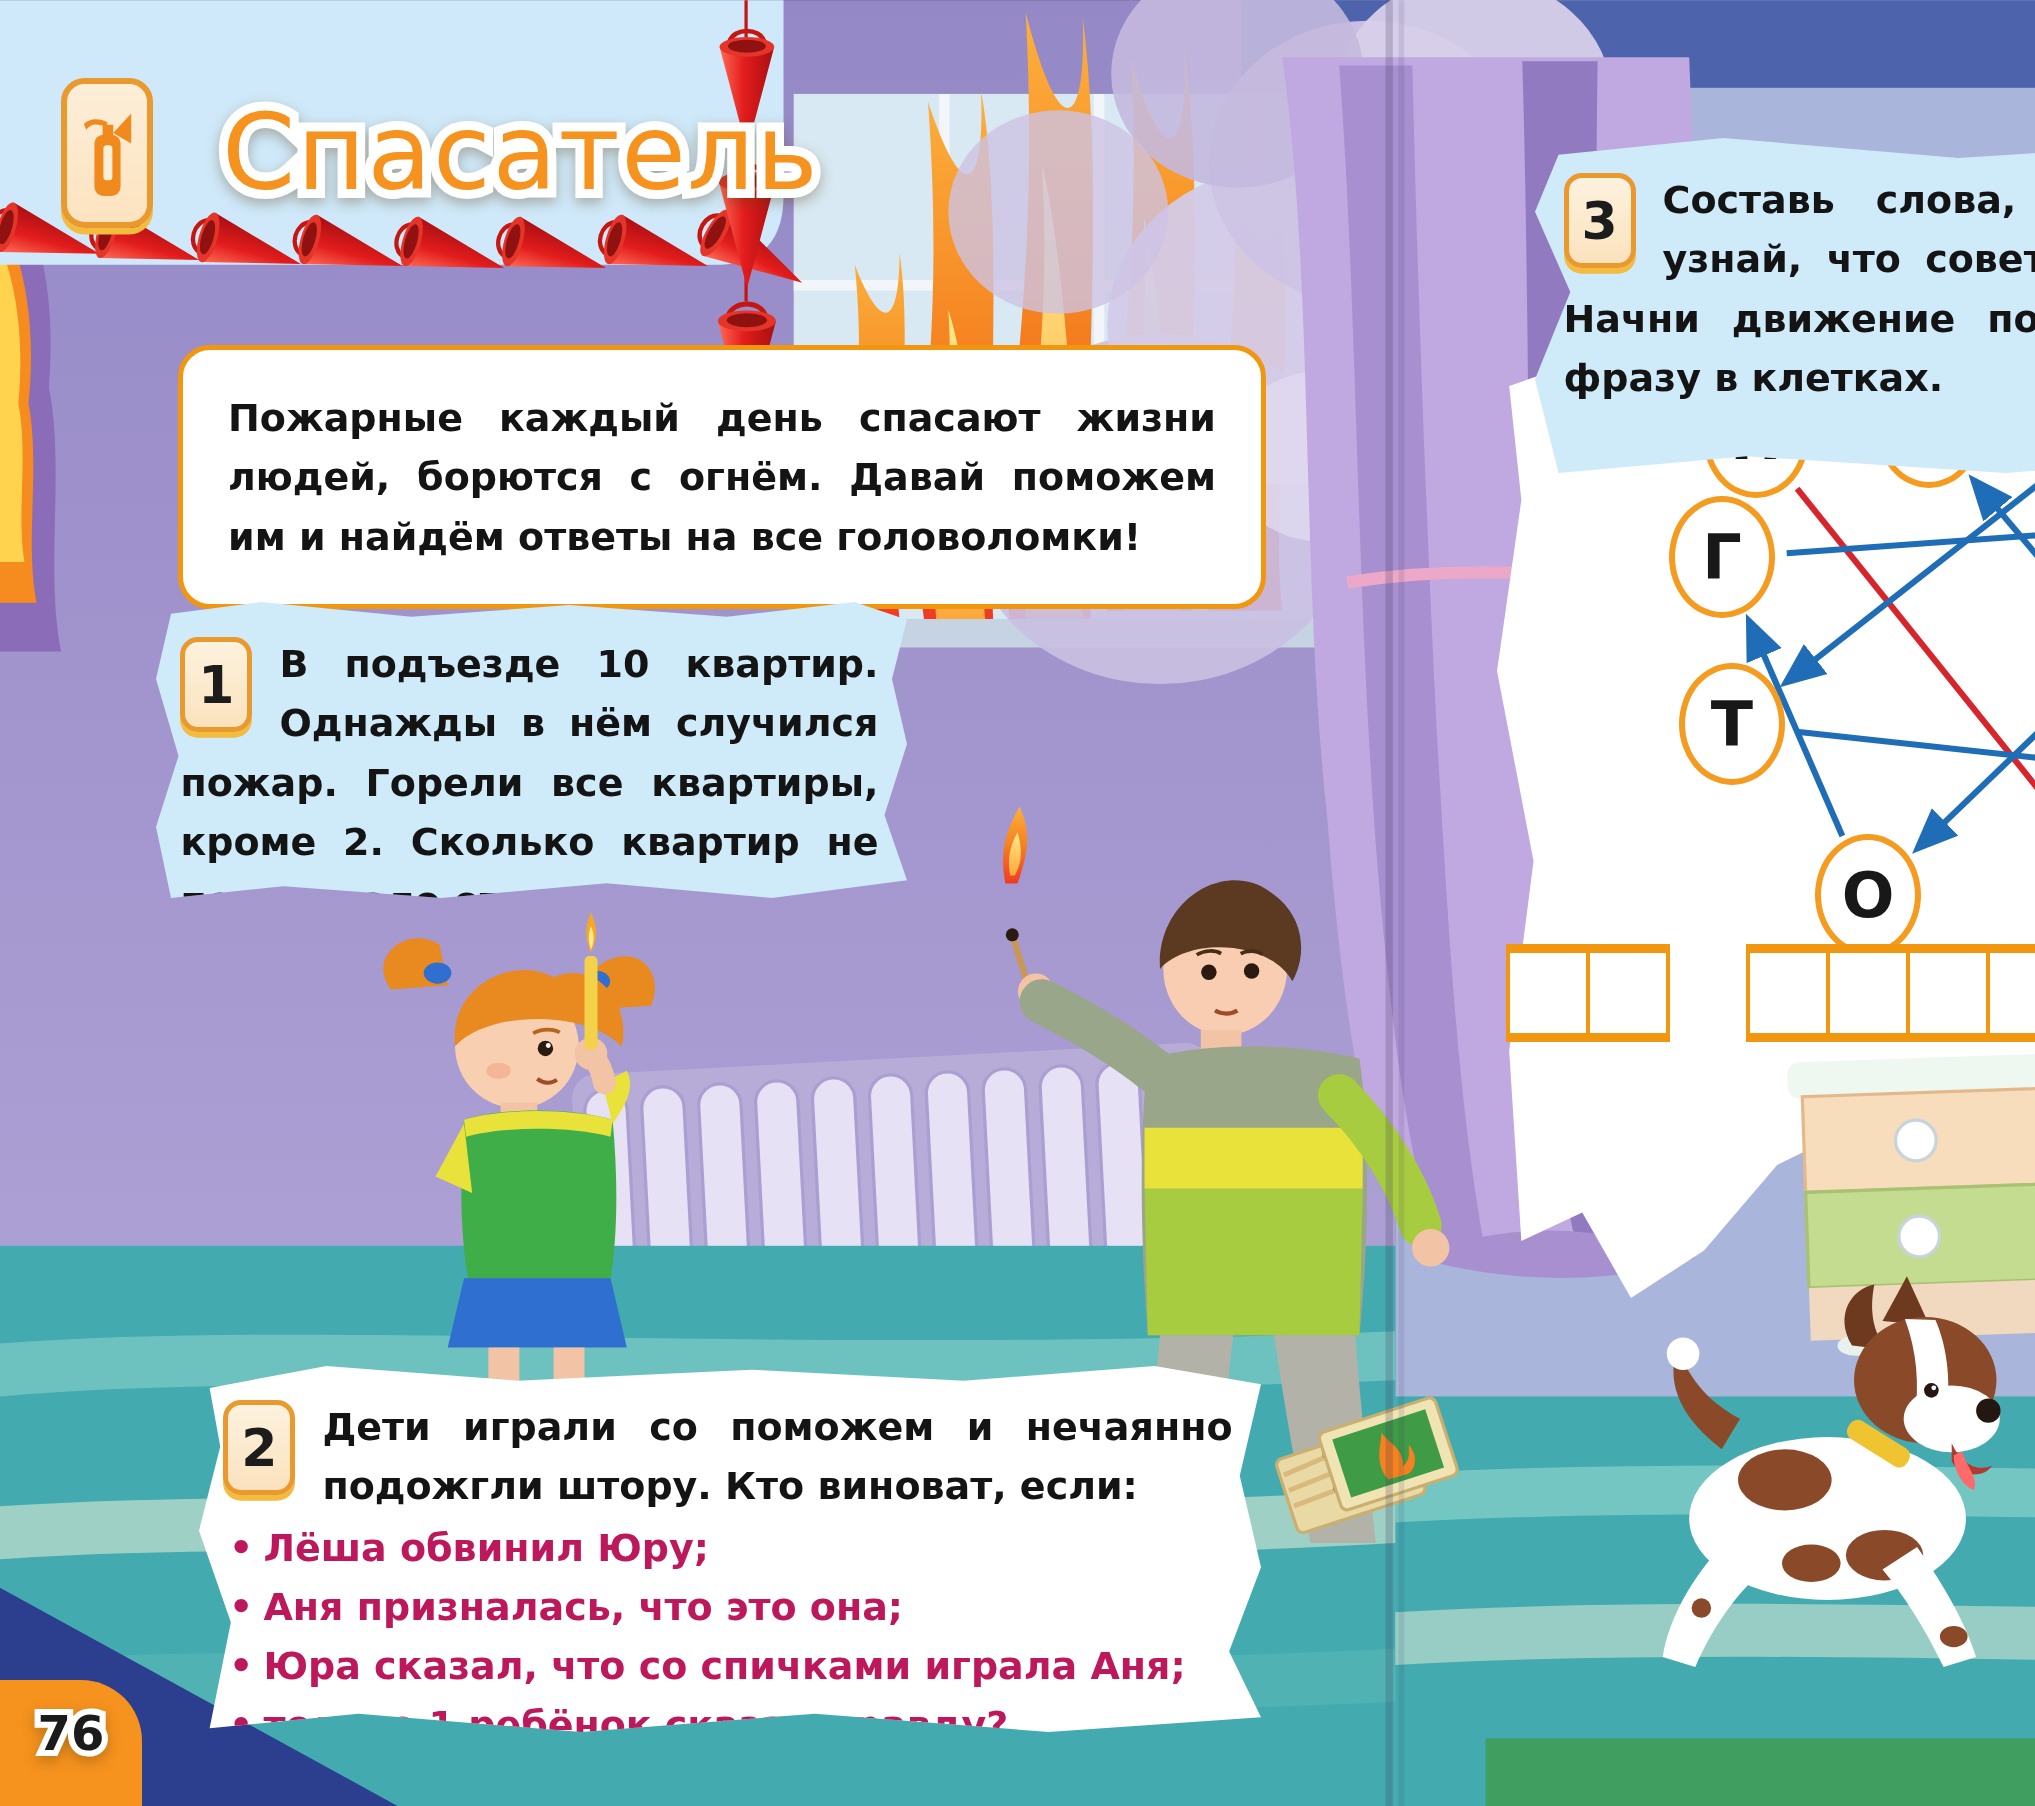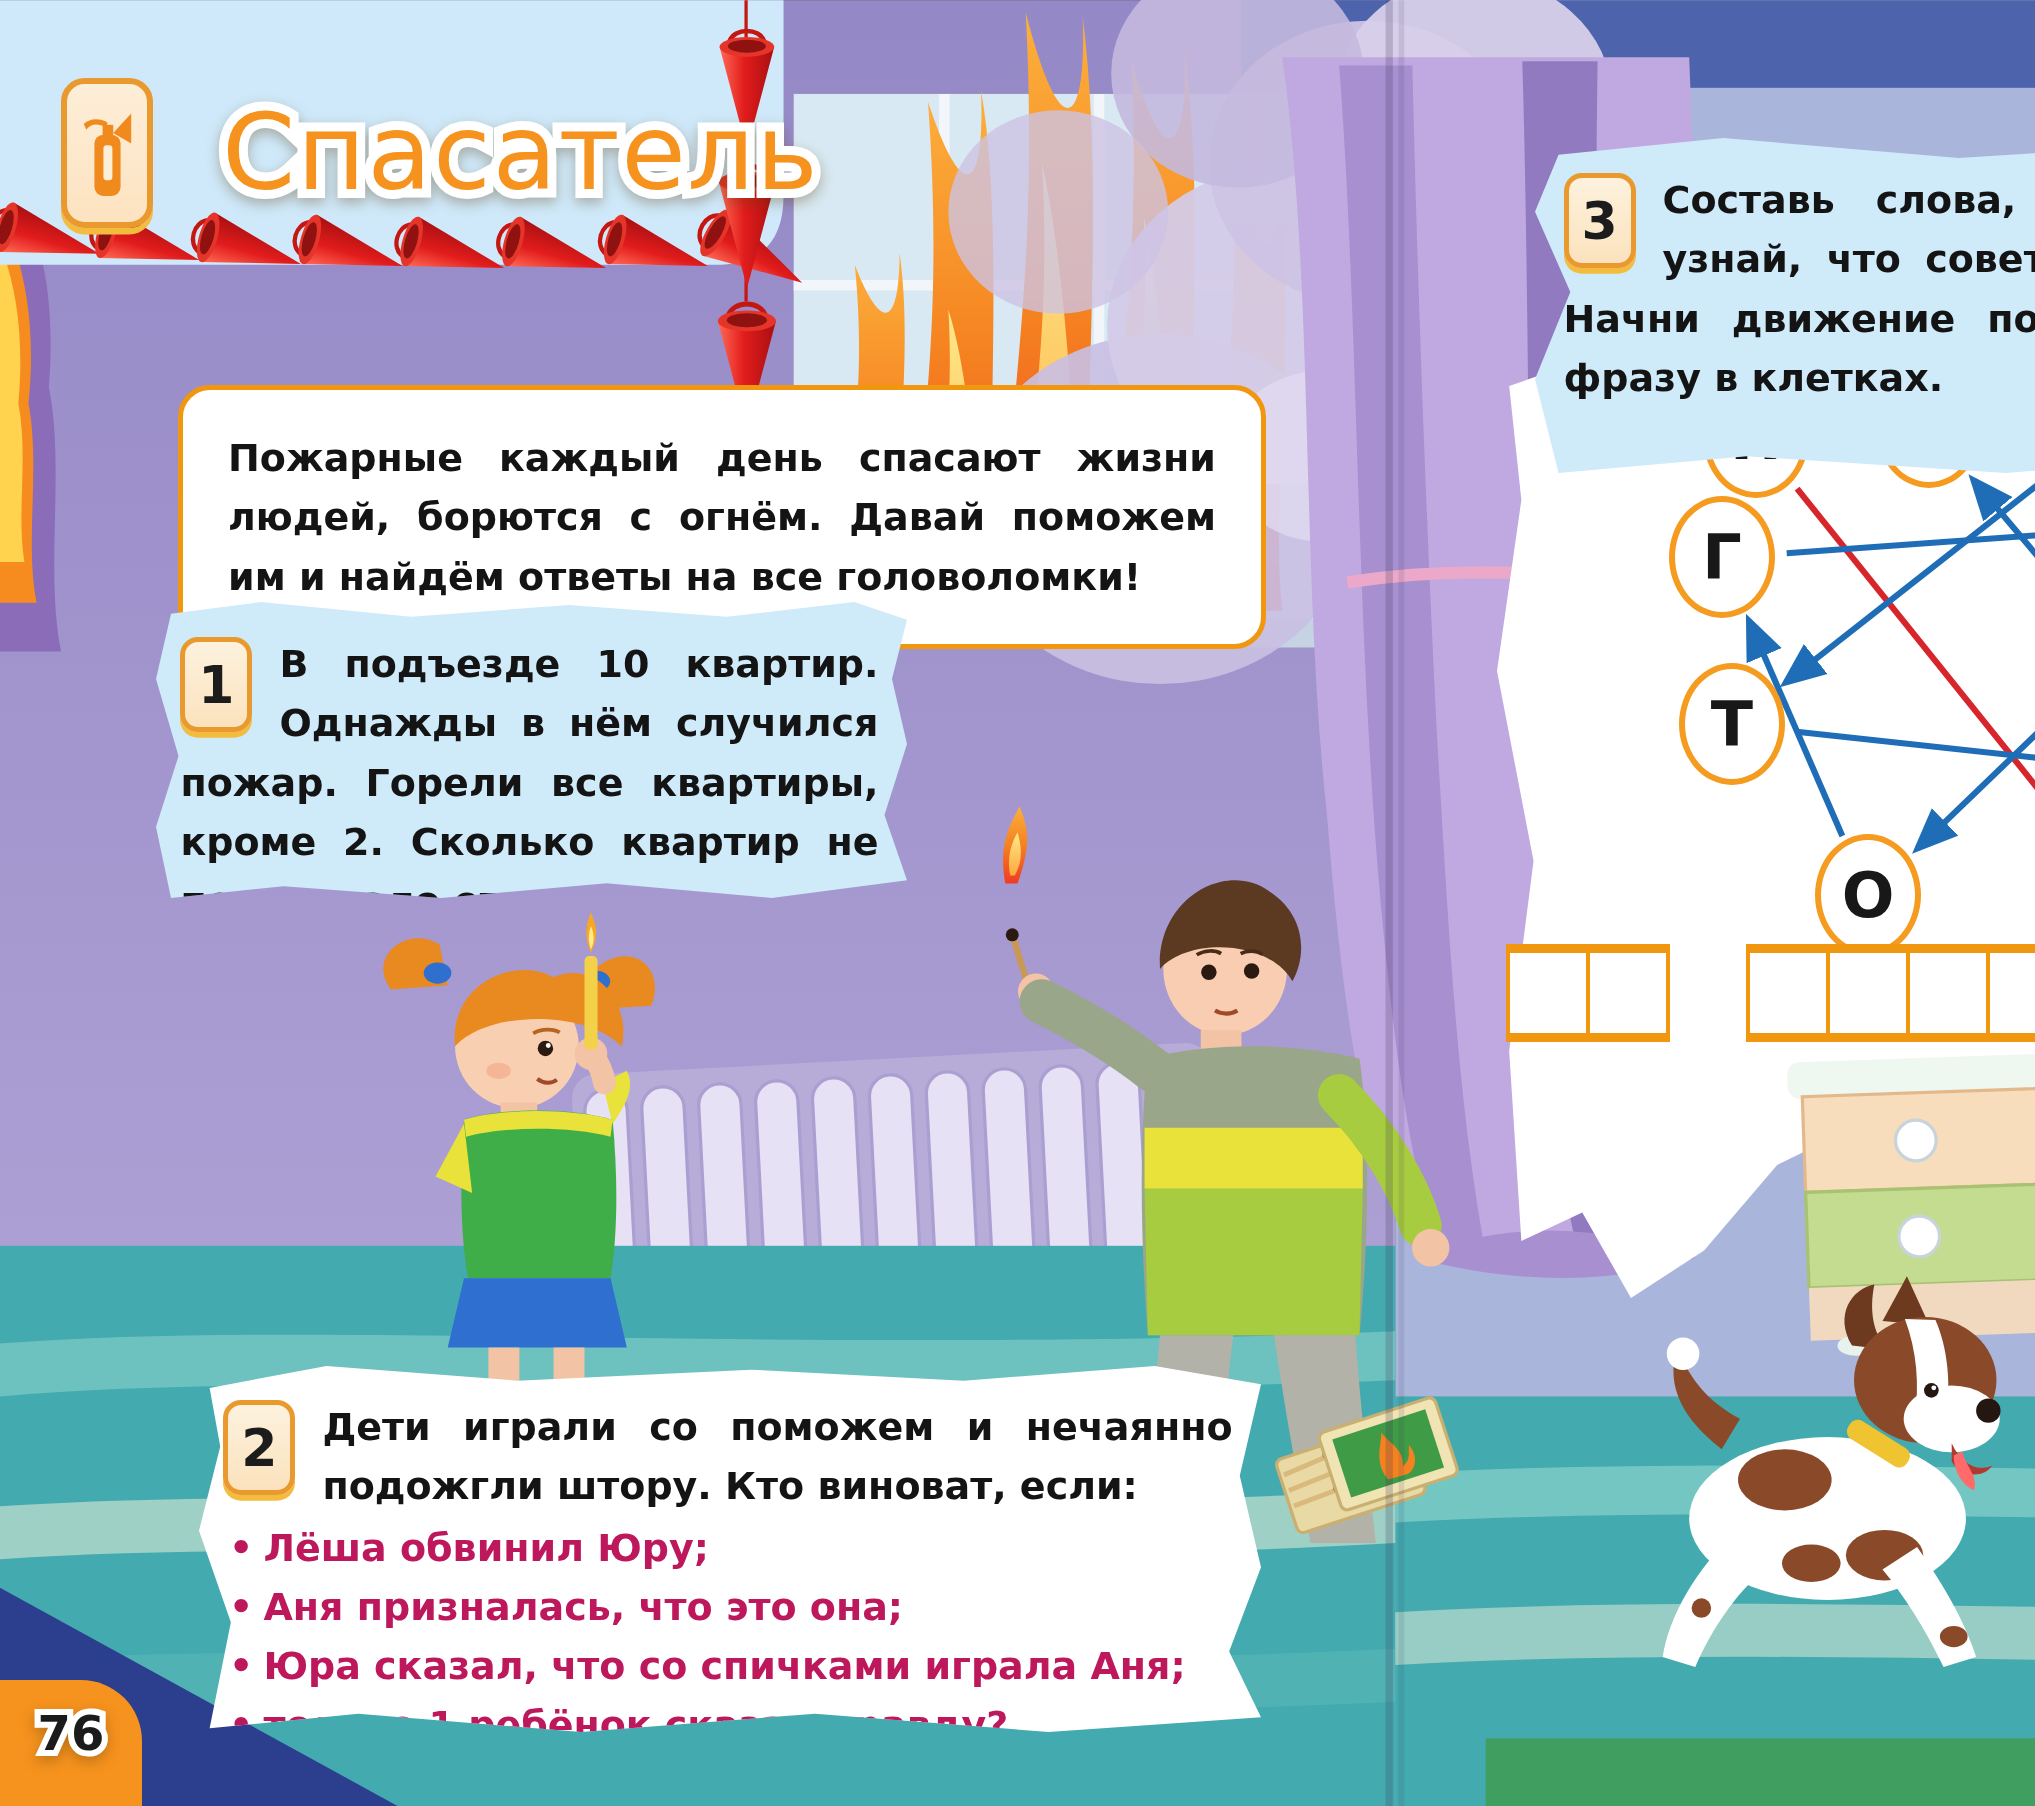--- a/index.html
+++ b/index.html
@@ -13,21 +13,21 @@
                 filter:drop-shadow(0 5.7px 6.5px rgba(90,60,10,.35));}
   .halo .fill{position:relative;}
   
   #title{left:222px;top:92px;z-index:6;font-size:105px;font-weight:normal;letter-spacing:1.6px;}
   #title .fill{color:#f6921e;}
   #ext-badge{left:61px;top:78px;width:80px;height:138px;z-index:6;
      background:linear-gradient(180deg,#fdeed8,#fde3c0);border:6.5px solid #e9992e;
      border-radius:23.6px;box-shadow:0 6.5px 0 #f3bc3e;display:flex;align-items:center;justify-content:center;}
   
   #intro-box{left:178px;top:345px;width:1088px;z-index:5;background:#fff;
-     border:5.7px solid #f0960f;border-radius:32px;padding:39px 45px 37px 45px;box-sizing:border-box;margin-top:40px;}
+     border:5.7px solid #f0960f;border-radius:32px;padding:39px 45px 37px 45px;box-sizing:border-box;}
   .body-text{font-size:38px;line-height:1.56;font-weight:bold;color:#141414;
      text-align:justify;margin:0;}
   
   .torn{box-sizing:border-box;}
   #task1{left:156px;top:602px;width:751px;height:296px;z-index:5;background:#cfeaf9;
      clip-path:polygon(2% 4%,14% 0%,34% 5%,55% 1%,76% 5%,93% 0%,100% 6%,98% 26%,100% 48%,97% 72%,100% 94%,82% 100%,60% 95%,38% 100%,17% 96%,2% 100%,0% 76%,3% 52%,0% 26%);
      padding:33px 28.5px 0 24.4px;}
   #task2{left:199px;top:1366px;width:1062px;height:366px;z-index:5;background:#fff;
      clip-path:polygon(1% 6%,12% 0%,30% 4%,52% 1%,72% 4%,90% 0%,100% 5%,98% 30%,100% 55%,97% 78%,100% 96%,80% 100%,58% 95%,36% 100%,15% 95%,1% 99%,3% 70%,0% 45%,2% 22%);
      padding:32px 28.5px 0 24.4px;}

